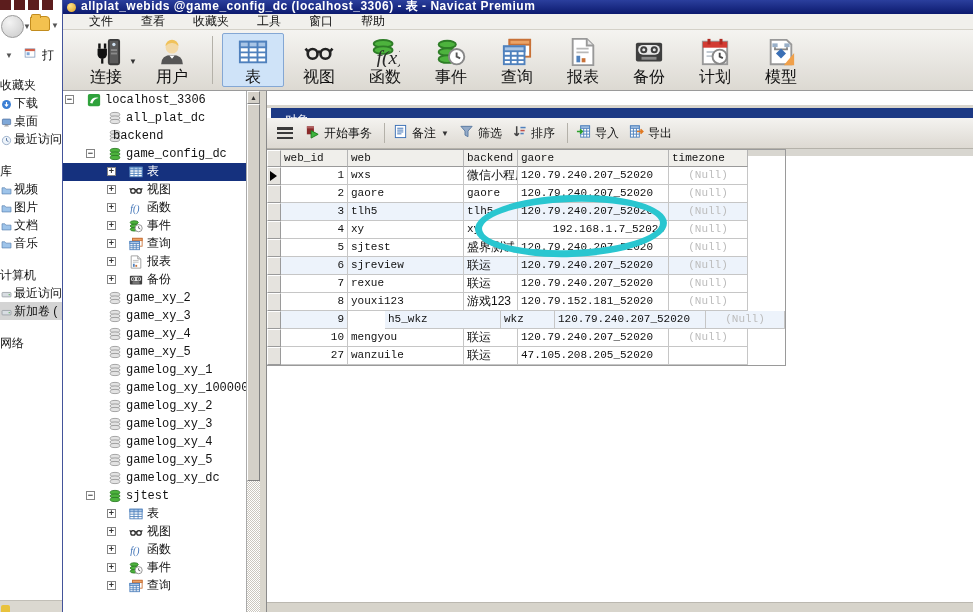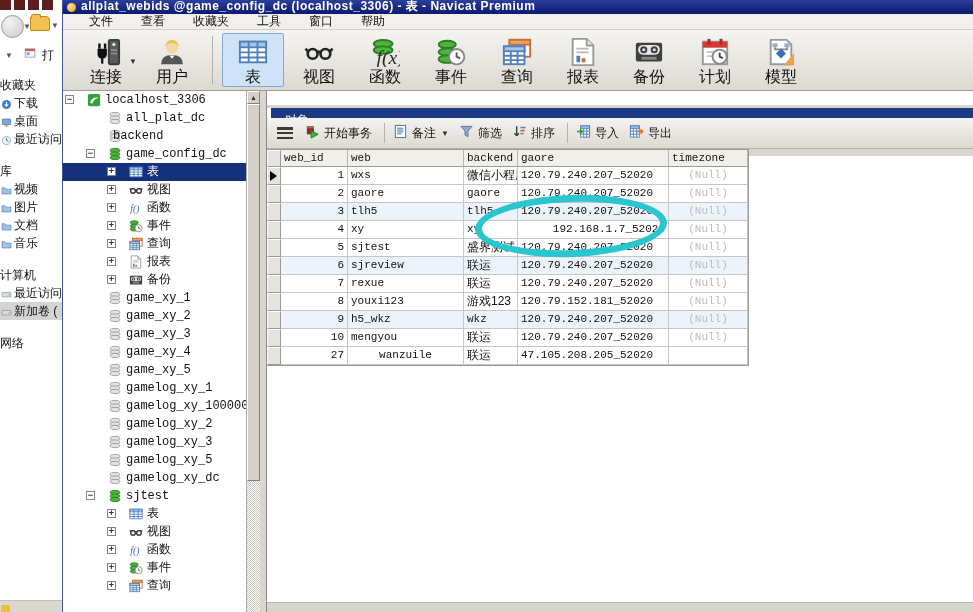--- a/index.html
+++ b/index.html
@@ -446,30 +446,20 @@
           <span class="nlb" style="left:84px">备份</span>
         </div>
         <div class="tree-row">
           <span class="nic" style="left:45px"><svg width="14" height="14" viewBox="0 0 16 16" aria-hidden="true">
               <g stroke="#9a9a9a" fill="#e3e3e3">
                 <ellipse cx="8" cy="4" rx="5.5" ry="2.4"></ellipse>
                 <ellipse cx="8" cy="8" rx="5.5" ry="2.4"></ellipse>
                 <ellipse cx="8" cy="12" rx="5.5" ry="2.4"></ellipse>
               </g>
             </svg></span>
-          <span class="nlb" style="left:63px">game_xy_1</span>
-        </div>
-        <div class="tree-row">
-          <span class="nic" style="left:45px"><svg width="14" height="14" viewBox="0 0 16 16" aria-hidden="true">
-              <g stroke="#9a9a9a" fill="#e3e3e3">
-                <ellipse cx="8" cy="4" rx="5.5" ry="2.4"></ellipse>
-                <ellipse cx="8" cy="8" rx="5.5" ry="2.4"></ellipse>
-                <ellipse cx="8" cy="12" rx="5.5" ry="2.4"></ellipse>
-              </g>
-            </svg></span>
           <span class="nlb" style="left:63px">game_xy_2</span>
         </div>
         <div class="tree-row">
           <span class="nic" style="left:45px"><svg width="14" height="14" viewBox="0 0 16 16" aria-hidden="true">
               <g stroke="#9a9a9a" fill="#e3e3e3">
                 <ellipse cx="8" cy="4" rx="5.5" ry="2.4"></ellipse>
                 <ellipse cx="8" cy="8" rx="5.5" ry="2.4"></ellipse>
                 <ellipse cx="8" cy="12" rx="5.5" ry="2.4"></ellipse>
               </g>
             </svg></span>
@@ -527,20 +517,30 @@
         </div>
         <div class="tree-row">
           <span class="nic" style="left:45px"><svg width="14" height="14" viewBox="0 0 16 16" aria-hidden="true">
               <g stroke="#9a9a9a" fill="#e3e3e3">
                 <ellipse cx="8" cy="4" rx="5.5" ry="2.4"></ellipse>
                 <ellipse cx="8" cy="8" rx="5.5" ry="2.4"></ellipse>
                 <ellipse cx="8" cy="12" rx="5.5" ry="2.4"></ellipse>
               </g>
             </svg></span>
           <span class="nlb" style="left:63px">gamelog_xy_3</span>
+        </div>
+        <div class="tree-row">
+          <span class="nic" style="left:45px"><svg width="14" height="14" viewBox="0 0 16 16" aria-hidden="true">
+              <g stroke="#9a9a9a" fill="#e3e3e3">
+                <ellipse cx="8" cy="4" rx="5.5" ry="2.4"></ellipse>
+                <ellipse cx="8" cy="8" rx="5.5" ry="2.4"></ellipse>
+                <ellipse cx="8" cy="12" rx="5.5" ry="2.4"></ellipse>
+              </g>
+            </svg></span>
+          <span class="nlb" style="left:63px">gamelog_xy_4</span>
         </div>
         <div class="tree-row">
           <span class="nic" style="left:45px"><svg width="14" height="14" viewBox="0 0 16 16" aria-hidden="true">
               <g stroke="#9a9a9a" fill="#e3e3e3">
                 <ellipse cx="8" cy="4" rx="5.5" ry="2.4"></ellipse>
                 <ellipse cx="8" cy="8" rx="5.5" ry="2.4"></ellipse>
                 <ellipse cx="8" cy="12" rx="5.5" ry="2.4"></ellipse>
               </g>
             </svg></span>
           <span class="nlb" style="left:63px">gamelog_xy_5</span>
@@ -767,37 +767,37 @@
             <div class="g-rowhdr" style="width: 14px;"></div>
             <div class="g-cell g-num" style="width: 67px;">8</div>
             <div class="g-cell" style="width: 116px;">youxi123</div>
             <div class="g-cell g-cjk" style="width: 54px;">游戏123</div>
             <div class="g-cell" style="width: 151px;">120.79.152.181_52020</div>
             <div class="g-cell g-null" style="width: 79px;">(Null)</div>
           </div>
           <div class="g-row tint">
             <div class="g-rowhdr" style="width: 14px;"></div>
             <div class="g-cell g-num" style="width: 67px;">9</div>
-            <div class="g-cell" style="width: 116px;">h5_wkz</div>
+            <div class="g-cell" style="width: 116px; margin-left: 37px;">h5_wkz</div>
             <div class="g-cell" style="width: 54px;">wkz</div>
             <div class="g-cell" style="width: 151px;">120.79.240.207_52020</div>
             <div class="g-cell g-null" style="width: 79px;">(Null)</div>
           </div>
           <div class="g-row">
             <div class="g-rowhdr" style="width: 14px;"></div>
             <div class="g-cell g-num" style="width: 67px;">10</div>
             <div class="g-cell" style="width: 116px;">mengyou</div>
             <div class="g-cell g-cjk" style="width: 54px;">联运</div>
             <div class="g-cell" style="width: 151px;">120.79.240.207_52020</div>
             <div class="g-cell g-null" style="width: 79px;">(Null)</div>
           </div>
           <div class="g-row">
             <div class="g-rowhdr" style="width: 14px;"></div>
             <div class="g-cell g-num" style="width: 67px;">27</div>
-            <div class="g-cell" style="width: 116px; text-align: center;">wanzuile</div>
+            <div class="g-cell" style="width: 116px;">wanzuile</div>
             <div class="g-cell g-cjk" style="width: 54px;">联运</div>
             <div class="g-cell" style="width: 151px;">47.105.208.205_52020</div>
             <div class="g-cell" style="width: 79px;"></div>
           </div>
         </div>
       <div class="statusstrip"></div>
     </div>
   </div>
   <div class="ellipse"></div>
 </div>

